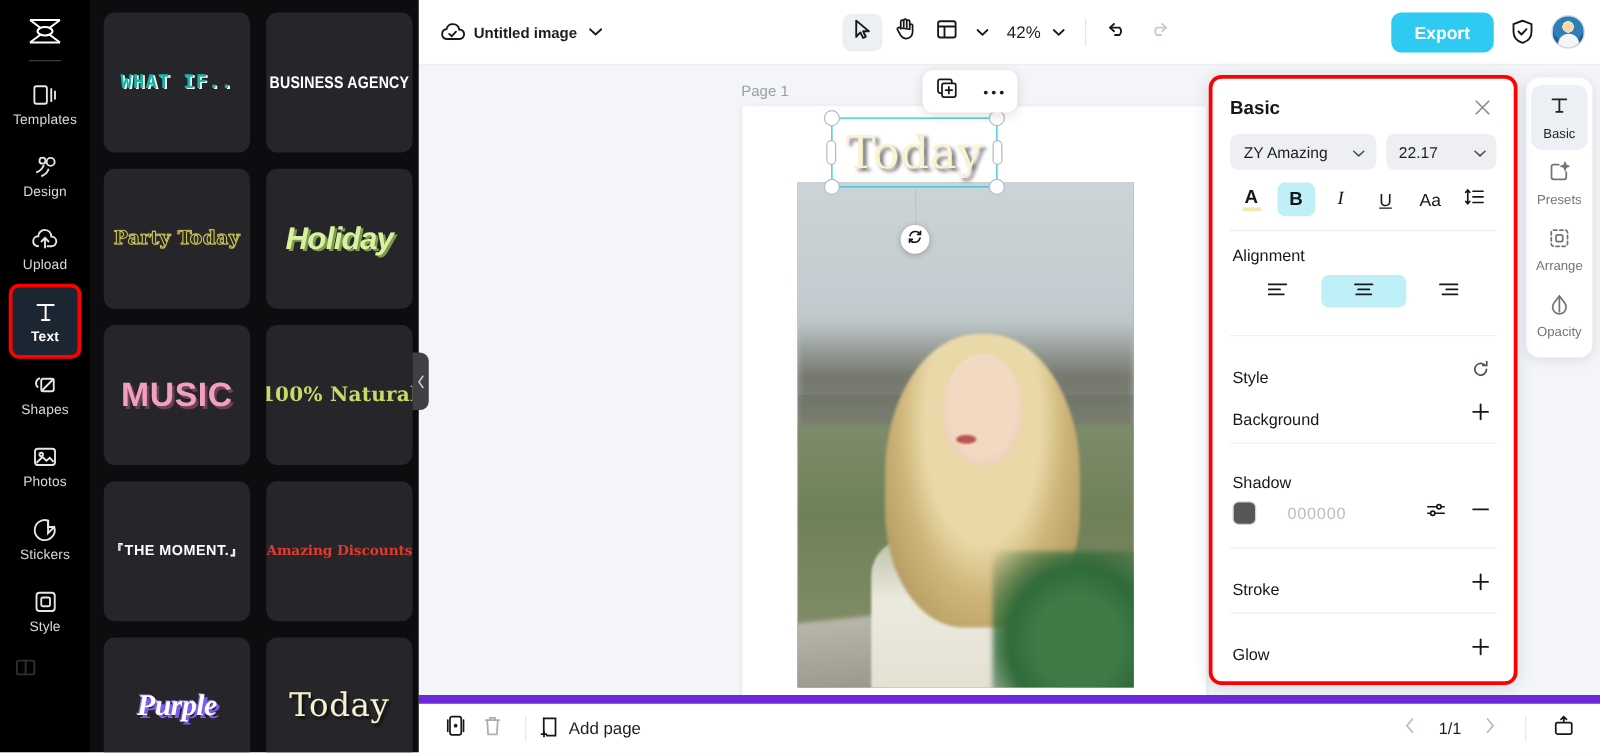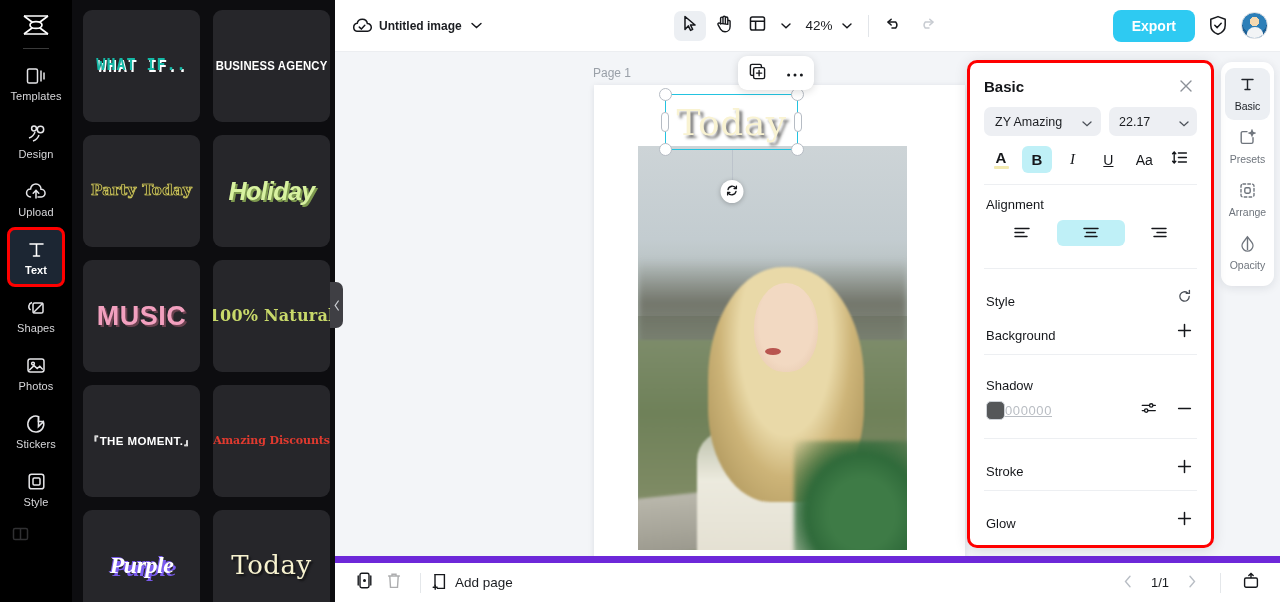--- a/index.html
+++ b/index.html
@@ -255,21 +255,21 @@
     display:flex; align-items:flex-end; justify-content:space-between;
     height: 34px; padding: 0 2px;
   }
   .row-label { font-size: 13px; color:#15171b; }
   .row-act { width: 22px; height: 22px; display:flex; align-items:center; justify-content:center; cursor:pointer; }
   .shadow-row { display:flex; align-items:center; padding: 0 2px; height: 34px; }
   .sw {
     width: 19px; height: 19px; border-radius: 5px; background:#555759;
     border: 1px solid #cfd3d8; cursor:pointer; flex: 0 0 19px;
   }
-  .hexval { font-size: 13px; color:#b9bdc3; margin-left: 0; letter-spacing: .6px; text-decoration: underline; }
+  .hexval { font-size: 13px; color:#b9bdc3; margin-left: 25px; letter-spacing: .6px; }
   .shadow-actions { margin-left:auto; display:flex; align-items:center; gap: 13px; }
 
   
   .right-rail {
     position: absolute; right: 6px; top: 62px; width: 53px;
     background:#ffffff; border-radius: 11px; box-shadow: 0 2px 10px rgba(20,30,50,.10);
     padding: 6px 0; z-index: 7;
   }
   .rr-item {
     width: 45px; height: 52px; margin: 0 auto 1px; border-radius: 9px;

